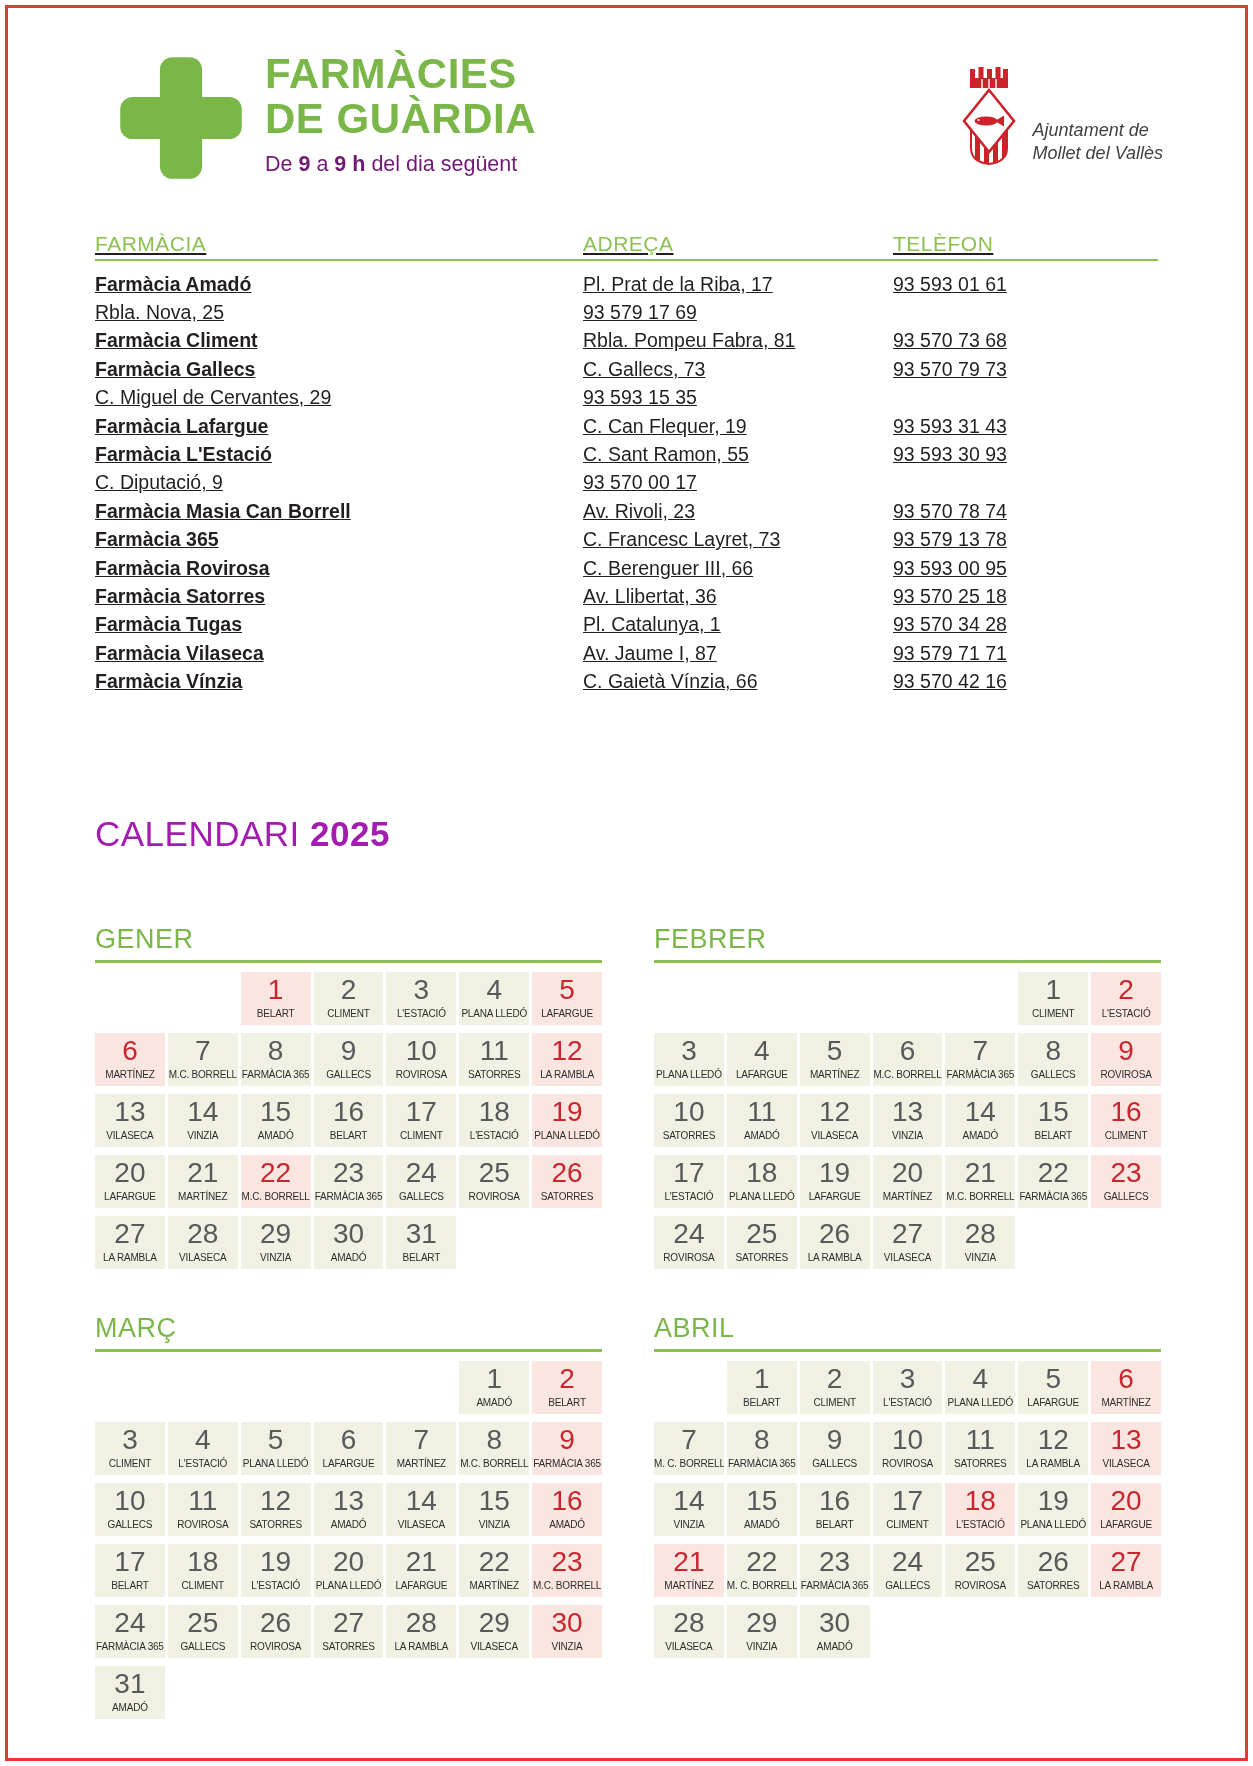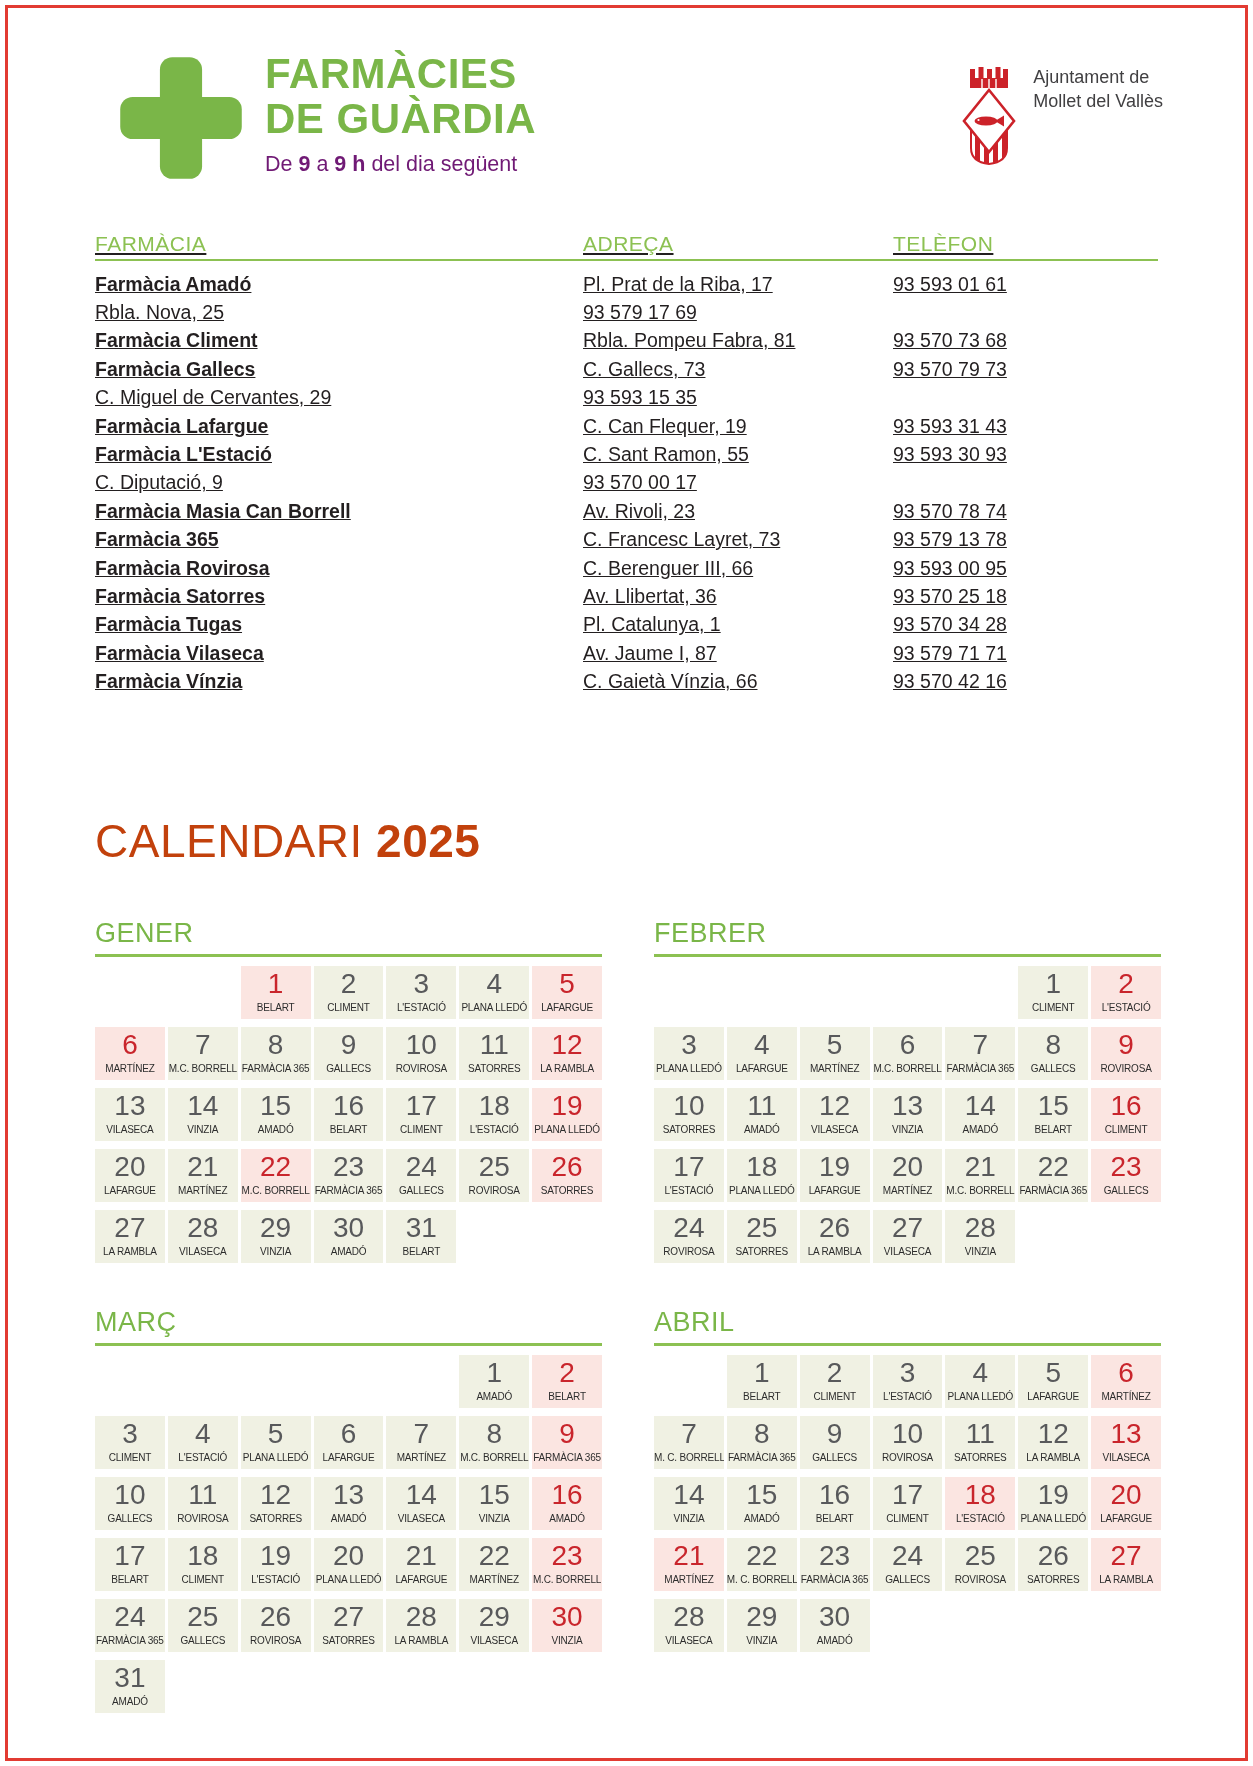--- a/index.html
+++ b/index.html
@@ -8,36 +8,36 @@
     font-family:"Liberation Sans",sans-serif;color:#231f20;overflow:hidden;
   }
   .frame{position:absolute;inset:5px;border:3px solid #e23b32;pointer-events:none;}
 
   
   .header{display:flex;align-items:flex-start;padding:52px 90px 0 119px;}
   .cross{width:124px;height:132px;flex:0 0 auto;}
   .title-block{margin-left:22px;}
   .title-line{font-size:42px;font-weight:bold;color:#7ab648;line-height:1.06;letter-spacing:.5px;}
   .subtitle{font-size:21.5px;color:#701a75;margin-top:11px;}
-  .org{margin-left:auto;display:flex;align-items:flex-start;gap:12px;margin-top:14px;}
+  .org{margin-left:auto;display:flex;align-items:flex-end;gap:12px;margin-top:14px;font-style:italic;}
   .crest{width:64px;height:100px;}
   .org-text{font-size:18px;color:#414042;line-height:1.32;}
 
   
   .table{margin:48px 95px 0 95px;text-decoration:underline;}
   .thead{display:grid;grid-template-columns:488px 310px 1fr;border-bottom:2px solid #8cc152;padding-bottom:3px;margin-bottom:9px;}
   .thead span{font-size:21px;color:#8cc152;letter-spacing:.5px;}
   .trow{display:grid;grid-template-columns:488px 310px 1fr;font-size:19.5px;height:28.4px;align-items:center;}
   .trow .tname{font-weight:bold;color:#231f20;}
   .trow .taddr,.trow .tphone{color:#231f20;}
 
   
-  .cal-heading{margin:118px 95px 0 95px;font-size:46px;color:#c2410c;letter-spacing:.5px;}
+  .cal-heading{margin:118px 95px 0 95px;font-size:35px;color:#a21caf;letter-spacing:.5px;}
   .cal-heading .year{font-weight:bold;}
-  .months{display:grid;grid-template-columns:1fr 1fr;column-gap:52px;row-gap:44px;margin:50px 92px 0 95px;align-items:start;}
+  .months{display:grid;grid-template-columns:1fr 1fr;column-gap:52px;row-gap:44px;margin:70px 92px 0 95px;align-items:start;}
   .month-title{font-size:27px;color:#7ab648;letter-spacing:.5px;}
   .month-rule{height:3px;background:#8cc152;margin-top:5px;margin-bottom:9px;}
   .mgrid{display:grid;grid-template-columns:repeat(7,1fr);gap:8px 3px;}
   .dcell{background:#f0f1e3;height:53px;text-align:center;overflow:hidden;}
   .dcell.red{background:#fbe5e1;}
   .dcell.empty{background:transparent;}
   .dnum{font-size:28px;color:#58595b;line-height:1;margin-top:4px;}
   .dcell.red .dnum{color:#c9252c;}
   .dlabel{font-size:10px;color:#2d2d2d;margin-top:4px;letter-spacing:-.2px;white-space:nowrap;}
 </style>

